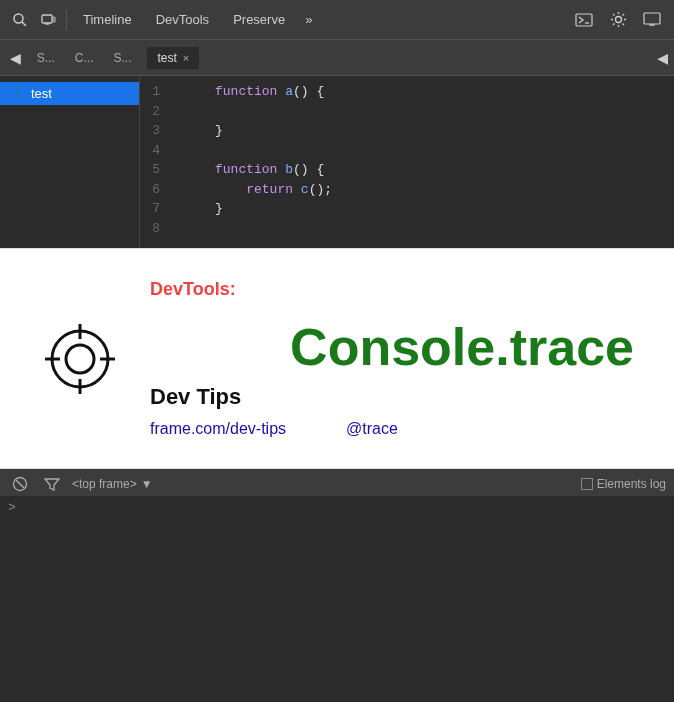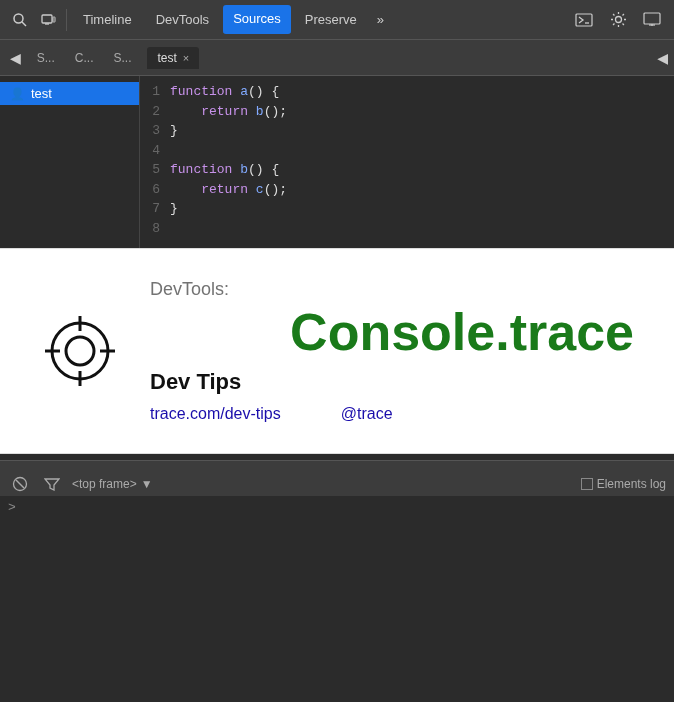--- a/index.html
+++ b/index.html
@@ -191,20 +191,21 @@
       text-align: right;
       padding-right: 10px;
       color: #666;
       flex-shrink: 0;
       user-select: none;
     }
 
     .line-code {
       color: #ddd;
       white-space: pre;
+      margin-left: 45px;
     }
 
     .kw { color: #c792ea; }
     .fn-name { color: #82aaff; }
 
     
     .overlay-card {
       position: absolute;
       top: 248px;
       left: 0;
@@ -224,23 +225,23 @@
       height: 80px;
       flex-shrink: 0;
     }
 
     .overlay-text {
       flex: 1;
     }
 
     .overlay-subtitle {
       font-size: 18px;
-      font-weight: normal;
-      color: #737373;
-      margin-bottom: 4px;
+      font-weight: bold;
+      color: #ef4444;
+      margin-bottom: 19px;
     }
 
     .overlay-title {
       font-size: 52px;
       font-weight: bold;
       color: #1a7a1a;
       line-height: 1.1;
       margin-bottom: 8px;
       text-align: right;
     }
@@ -357,21 +358,20 @@
       <rect x="2" y="3" width="10" height="8" rx="1" stroke="#ccc" stroke-width="1.3"></rect>
       <rect x="13" y="5" width="2" height="5" rx="0.5" stroke="#ccc" stroke-width="1"></rect>
       <line x1="5" y1="12" x2="9" y2="12" stroke="#ccc" stroke-width="1.3"></line>
     </svg>
   </div>
 
   <div class="toolbar-sep"></div>
 
   <div class="tab-item">Timeline</div>
   <div class="tab-item">DevTools</div>
-  <div class="tab-item active">Sources</div>
   <div class="tab-item">Preserve</div>
   <div class="tab-more">»</div>
 
   <div class="toolbar-right">
     <div class="toolbar-icon-btn">
       <svg width="18" height="14" viewBox="0 0 18 14" fill="none">
         <rect x="1" y="1" width="16" height="12" rx="1" stroke="#ccc" stroke-width="1.2"></rect>
         <polyline points="4,4 8,7 4,10" stroke="#ccc" stroke-width="1.3" fill="none"></polyline>
         <line x1="10" y1="10" x2="14" y2="10" stroke="#ccc" stroke-width="1.3"></line>
       </svg>
@@ -415,21 +415,20 @@
     </div>
   </div>
 
   <div class="code-editor">
     <div class="code-line">
       <span class="line-num">1</span>
       <span class="line-code"><span class="kw">function</span> <span class="fn-name">a</span>() {</span>
     </div>
     <div class="code-line">
       <span class="line-num">2</span>
-      <span class="line-code">    <span class="kw">return</span> <span class="fn-name">b</span>();</span>
     </div>
     <div class="code-line">
       <span class="line-num">3</span>
       <span class="line-code">}</span>
     </div>
     <div class="code-line">
       <span class="line-num">4</span>
       <span class="line-code"> </span>
     </div>
     <div class="code-line">
@@ -463,21 +462,21 @@
       <line x1="5" y1="40" x2="20" y2="40" stroke="#111" stroke-width="3"></line>
       <line x1="60" y1="40" x2="75" y2="40" stroke="#111" stroke-width="3"></line>
     </svg>
   </div>
 
   <div class="overlay-text">
     <div class="overlay-subtitle">DevTools:</div>
     <div class="overlay-title">Console.trace</div>
     <div class="overlay-tagline">Dev Tips</div>
     <div class="overlay-links">
-      <a class="overlay-link">trace.com/dev-tips</a>
+      <a class="overlay-link">frame.com/dev-tips</a>
       <a class="overlay-link">@trace</a>
     </div>
   </div>
 </div>
 
 <div class="console-bar">
   <div class="console-icon-btn">
     <svg width="16" height="16" viewBox="0 0 16 16" fill="none">
       <circle cx="8" cy="8" r="6.5" stroke="#aaa" stroke-width="1.3"></circle>
       <line x1="4" y1="4" x2="12" y2="12" stroke="#aaa" stroke-width="1.5"></line>

